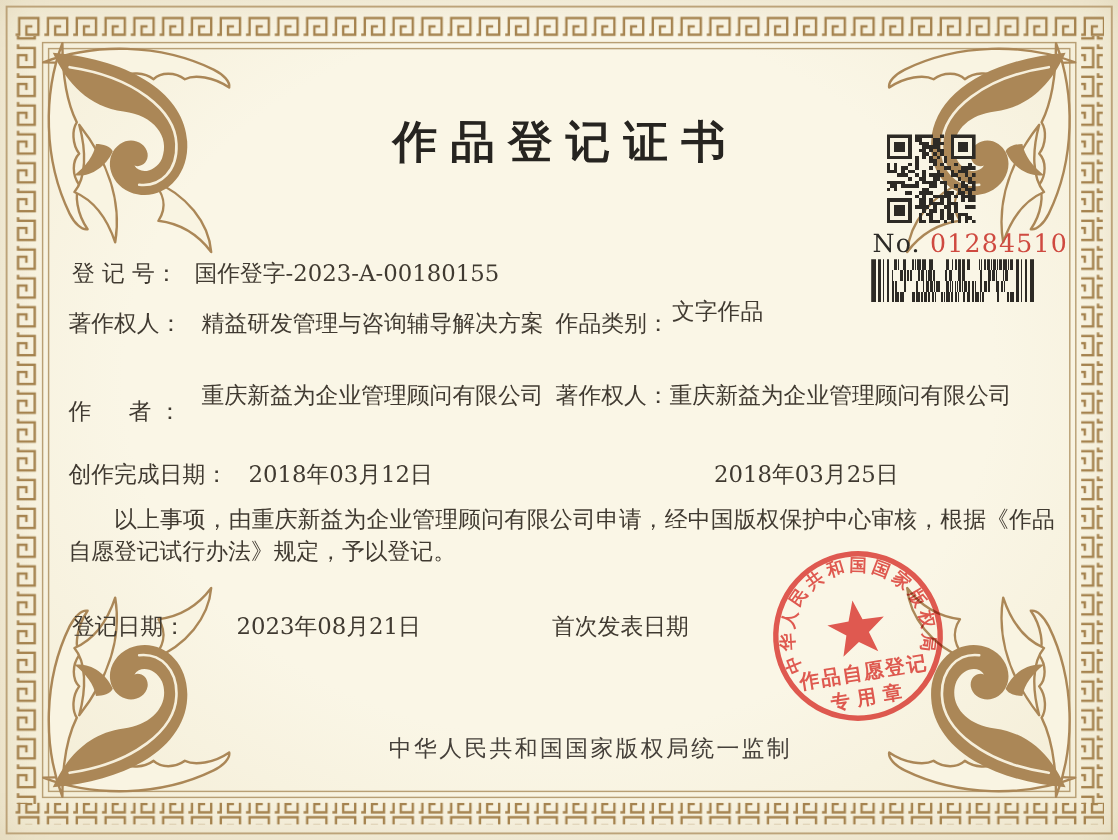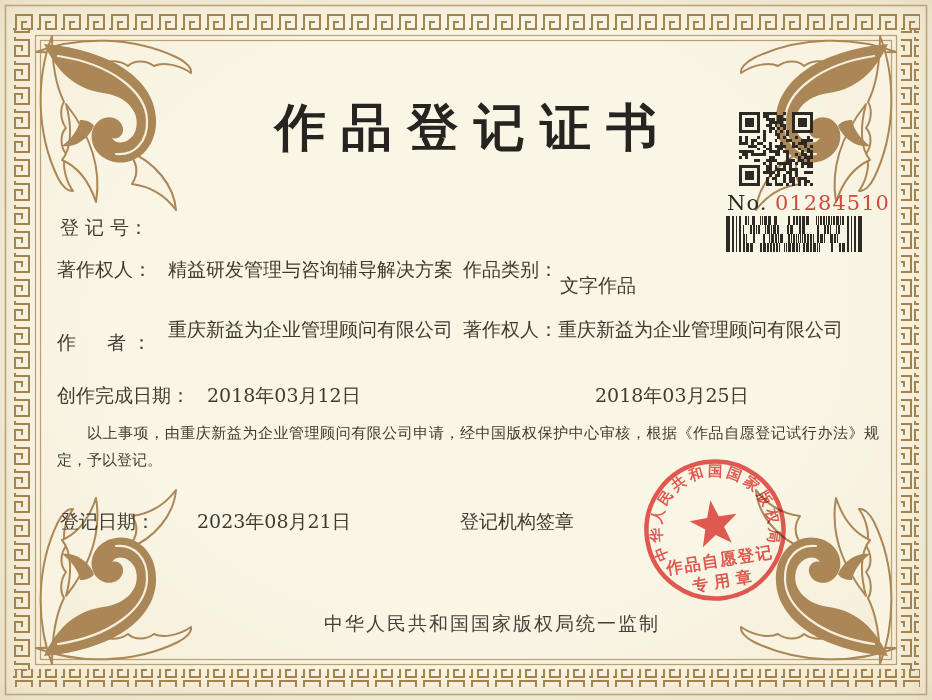--- a/index.html
+++ b/index.html
@@ -8,27 +8,27 @@
     background:radial-gradient(ellipse at 50% 45%, #faf6e6 55%, #f2ebd3 100%);
     font-family:"DejaVu Serif","Liberation Serif",serif;
     box-shadow:inset 0 0 34px rgba(170,140,90,.22);
   }
   .frame{position:absolute;left:0;top:0;width:932px;height:700px;pointer-events:none;}
   .o-line{fill:#f9f4e2;stroke:#ab8757;stroke-width:2;stroke-linejoin:round;}
   .o-solid{fill:#ab8757;stroke:none;}
   .o-white{fill:none;stroke:#f6efdb;stroke-width:2.2;stroke-linecap:round;}
   .title{
     position:absolute;left:0;right:0;top:94px;margin:0;text-align:center;
-    font-size:51px;font-weight:bold;color:#262420;
+    font-size:37px;font-weight:bold;color:#262420;
     letter-spacing:.3em;text-indent:.3em;
   }
   .t{position:absolute;font-size:19px;color:#403a31;white-space:nowrap;}
   .statement{
     position:absolute;left:57px;top:420px;width:822px;
-    font-size:15px;line-height:27px;color:#403a31;text-indent:2em;text-align:justify;
+    font-size:19px;line-height:27px;color:#403a31;text-indent:2em;text-align:justify;
   }
   .serial{position:absolute;left:727px;top:191px;font-size:21px;color:#2c2a26;letter-spacing:1px;}
   .serial .num{color:#cf4a40;}
   .qr{position:absolute;left:739px;top:112px;width:74px;height:74px;}
   .barcode{position:absolute;left:726px;top:216px;width:137px;height:36px;}
   .seal{position:absolute;left:630px;top:445px;width:170px;height:170px;mix-blend-mode:multiply;}
   .seal text{font-family:"DejaVu Serif","Liberation Serif",serif;font-weight:bold;fill:#e14b46;}
   .footer{
     position:absolute;left:0;right:0;top:611px;text-align:center;
     font-size:19px;letter-spacing:2px;color:#45403a;transform:translateX(26px);
@@ -405,40 +405,41 @@
       <rect x="104" y="27" width="2" height="9" fill="#2d2a25"></rect>
       <rect x="112" y="27" width="2" height="9" fill="#2d2a25"></rect>
       <rect x="115" y="27" width="3" height="9" fill="#2d2a25"></rect>
       <rect x="120" y="0" width="2" height="36" fill="#2d2a25"></rect>
       <rect x="124" y="0" width="1" height="36" fill="#2d2a25"></rect>
       <rect x="127" y="0" width="2" height="36" fill="#2d2a25"></rect>
       <rect x="131" y="0" width="4" height="36" fill="#2d2a25"></rect>
     </svg>
 
   <span class="t" style="left:60px;top:215px">登 记 号：</span>
+  <span class="t" style="left:162px;top:215px">国作登字-2023-A-00180155</span>
 
   <span class="t" style="left:57px;top:257px">著作权人：</span>
   <span class="t" style="left:168px;top:257px">精益研发管理与咨询辅导解决方案</span>
   <span class="t" style="left:463px;top:257px">作品类别：</span>
-  <span class="t" style="left:560px;top:273px">文字作品</span>
+  <span class="t" style="left:560px;top:247px">文字作品</span>
 
   <span class="t" style="left:57px;top:330px;letter-spacing:6px">作　者：</span>
   <span class="t" style="left:168px;top:317px">重庆新益为企业管理顾问有限公司</span>
   <span class="t" style="left:463px;top:317px">著作权人：</span>
   <span class="t" style="left:558px;top:317px">重庆新益为企业管理顾问有限公司</span>
 
   <span class="t" style="left:57px;top:383px">创作完成日期：</span>
   <span class="t" style="left:207px;top:383px">2018年03月12日</span>
   <span class="t" style="left:595px;top:383px">2018年03月25日</span>
 
   <div class="statement">以上事项，由重庆新益为企业管理顾问有限公司申请，经中国版权保护中心审核，根据《作品自愿登记试行办法》规定，予以登记。</div>
 
   <span class="t" style="left:60px;top:509px">登记日期：</span>
   <span class="t" style="left:197px;top:509px">2023年08月21日</span>
-  <span class="t" style="left:460px;top:509px">登记机构签章</span>
+  <span class="t" style="left:460px;top:509px">首次发表日期</span>
 
   <svg class="seal" viewBox="0 0 170 170" xmlns="http://www.w3.org/2000/svg">
     <g transform="rotate(-9 85 85)" opacity="0.9">
       <circle cx="85" cy="85" r="68.5" fill="none" stroke="#e14b46" stroke-width="4.5"></circle>
       <path id="arcp" d="M 36.1,107.8 A 54 54 0 1 1 133.9,107.8" fill="none"></path>
       <text font-size="14.5" letter-spacing="3.4"><textPath href="#arcp" startOffset="2">中华人民共和国国家版权局</textPath></text>
       <polygon fill="#e14b46" points="85,55 90.9,71.9 108.8,72.3 94.5,83.1 99.7,100.2 85,90 70.3,100.2 75.5,83.1 61.2,72.3 79.1,71.9"></polygon>
       <text x="85" y="121" text-anchor="middle" font-size="16.5" letter-spacing="1.5">作品自愿登记</text>
       <text x="87" y="142" text-anchor="middle" font-size="16" letter-spacing="6">专用章</text>
     </g>

